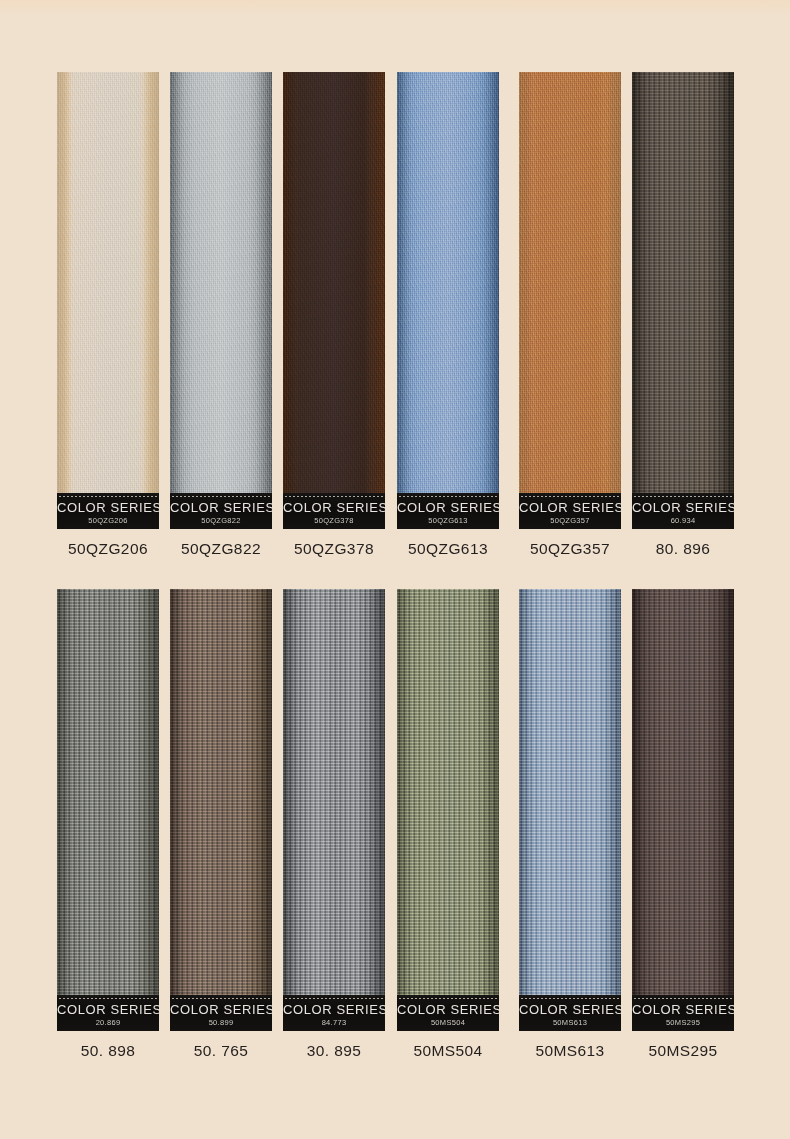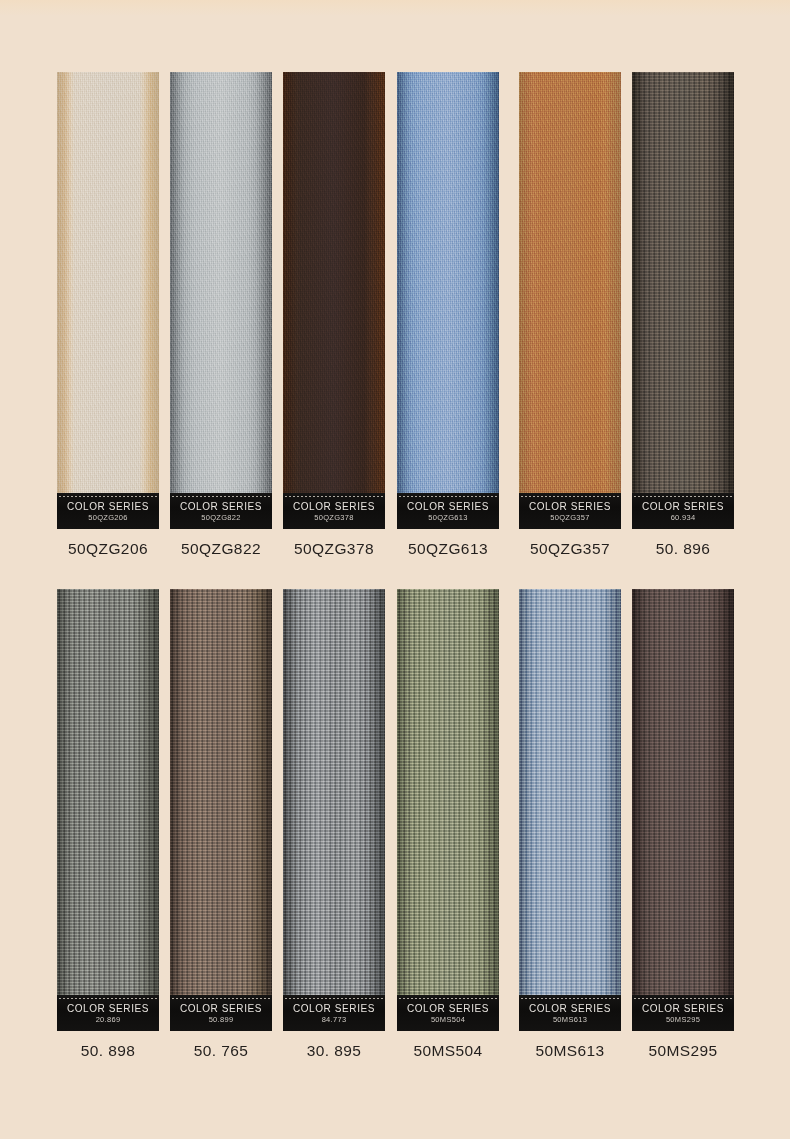--- a/index.html
+++ b/index.html
@@ -161,21 +161,21 @@
     background-image: repeating-linear-gradient(90deg,
       rgba(215,208,198,0.80) 0px,
       rgba(215,208,198,0.80) 2px,
       rgba(215,208,198,0.00) 2px,
       rgba(215,208,198,0.00) 4px);
   }
 
   .tag-title {
     display: block;
     margin-top: 8px;
-    font-size: 10px;
+    font-size: 13px;
     letter-spacing: 0.6px;
     color: #e8e4df;
     line-height: 1.1;
     white-space: nowrap;
   }
 
   .tag-code {
     display: block;
     margin-top: 2px;
     font-size: 7.5px;
@@ -281,21 +281,21 @@
     <div class="swatch-cell">
       <div class="fabric">
         <div class="fabric-base" style="background: linear-gradient(90deg, rgb(58, 51, 43) 0%, rgb(74, 65, 57) 12%, rgb(84, 74, 64) 30%, rgb(78, 70, 60) 52%, rgb(87, 76, 65) 72%, rgb(69, 61, 53) 90%, rgb(52, 46, 39) 100%);"></div>
         <div class="weave linen"></div>
         <div class="sheen"></div>
         <div class="tag">
           <span class="tag-title">COLOR SERIES</span>
           <span class="tag-code">60.934</span>
         </div>
       </div>
-      <div class="caption">50. 896</div>
+      <div class="caption">80. 896</div>
     </div>
 
   </div>
 
   <div class="swatch-row" id="row-1">
 
     <div class="swatch-cell">
       <div class="fabric">
         <div class="fabric-base" style="background: linear-gradient(90deg, rgb(90, 92, 85) 0%, rgb(109, 111, 105) 12%, rgb(120, 122, 116) 32%, rgb(111, 113, 107) 52%, rgb(122, 124, 118) 72%, rgb(102, 104, 95) 90%, rgb(82, 84, 76) 100%);"></div>
         <div class="weave linen"></div>

